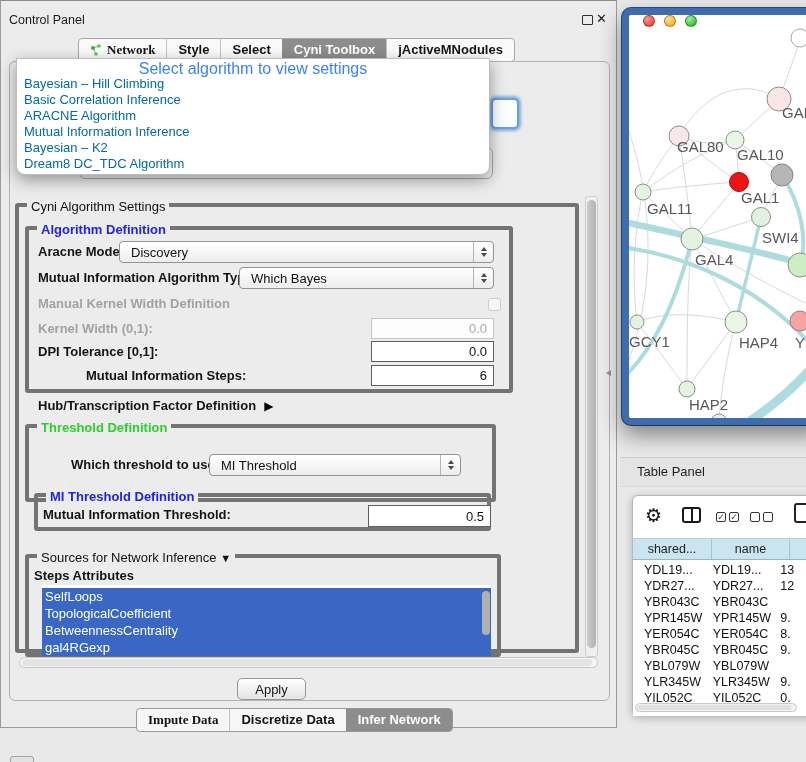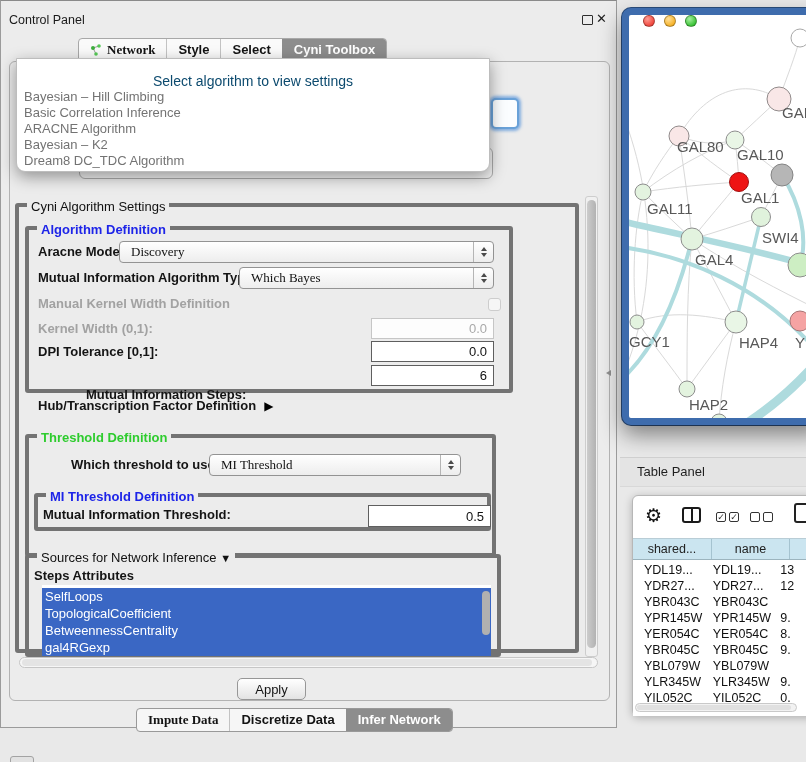--- a/index.html
+++ b/index.html
@@ -18,34 +18,34 @@
   .tab.selected{background:#8d8d8d;color:#ffffff;border-left-color:#8d8d8d;}
   .tab .ticon{margin-right:5px;display:inline-flex;}
   #cp-content{position:absolute;left:8px;top:60px;width:601px;height:640px;background:#ececec;
     border:1px solid #b2b2b2;border-radius:6px;box-sizing:border-box;}
   
   #frag-combo-b{position:absolute;left:78px;top:146px;width:412px;height:30px;border:1px solid #ababab;border-radius:6px;background:#f2f2f2;}
   #frag-combo-blue{position:absolute;left:490px;top:97px;width:24px;height:27px;border:2px solid #69a1d8;border-radius:5px;background:#fbfdff;box-shadow:0 0 3px 1.5px rgba(90,150,220,.7);}
   
   #dd-popup{position:absolute;left:15px;top:57px;width:472px;background:#ffffff;border:1px solid #bdbdbd;
     border-radius:0 0 9px 9px;box-shadow:0 5px 16px rgba(0,0,0,.38);z-index:10;padding-bottom:2px;}
-  .dd-header{height:15px;line-height:15px;text-align:center;color:#0c4a6e;font-size:14px;margin-top:15px;}
-  .dd-item{height:16px;line-height:16px;padding-left:7px;font-size:13px;color:#737373;white-space:nowrap;}
+  .dd-header{height:15px;line-height:15px;text-align:center;color:#3b82f6;font-size:16px;margin-top:2px;}
+  .dd-item{height:16px;line-height:16px;padding-left:7px;font-size:13px;color:#0369a1;white-space:nowrap;}
   .dd-item.bold{font-weight:normal;}
   
   .group{position:absolute;border:4px solid #737373;border-radius:3px;box-sizing:border-box;text-align:center;}
   .legend{position:absolute;top:-8px;left:8px;background:#ececec;padding:0 4px;font-size:13px;line-height:15px;white-space:nowrap;}
   .legend.blue{color:#1d24e8;font-weight:bold;}
   .legend.green{color:#2ecc2e;font-weight:bold;}
   .legend.plain{color:#111;}
   .lbl{position:absolute;font-size:13px;font-weight:bold;color:#141414;white-space:nowrap;}
   .lbl.disabled{color:#a2a2a2;}
   
   .combo{position:absolute;height:22px;display:flex;align-items:center;background:linear-gradient(#ffffff,#ededed);
-    border:1px solid #939393;border-radius:4px;font-size:13px;color:#111;padding-left:11px;box-sizing:border-box;font-family:Liberation Serif, serif;}
+    border:1px solid #939393;border-radius:4px;font-size:13px;color:#111;padding-left:11px;box-sizing:border-box;}
   .combo .spin{position:absolute;right:0;top:0;bottom:0;width:19px;border-left:1px solid #b5b5b5;
     display:flex;flex-direction:column;align-items:center;justify-content:center;gap:2px;}
   .tri-up{width:0;height:0;border-left:3.5px solid transparent;border-right:3.5px solid transparent;border-bottom:4.5px solid #4a4a4a;}
   .tri-dn{width:0;height:0;border-left:3.5px solid transparent;border-right:3.5px solid transparent;border-top:4.5px solid #4a4a4a;}
   
   .field{position:absolute;height:21px;background:#fff;border:1px solid #5f5f5f;font-size:13px;color:#111;
     display:flex;align-items:center;justify-content:flex-end;padding-right:6px;box-sizing:border-box;}
   .field.disabled{border-color:#c6c6c6;color:#a9a9a9;background:#fdfdfd;}
   .checkbox{position:absolute;width:13px;height:13px;border:1px solid #cdcdcd;border-radius:3px;background:#f6f6f6;box-sizing:border-box;}
   
@@ -128,33 +128,37 @@
         </div>
         <div class="tab">
           <span>Style</span>
         </div>
         <div class="tab">
           <span>Select</span>
         </div>
         <div class="tab selected">
           <span>Cyni Toolbox</span>
         </div>
+        <div class="tab">
+          <span>jActiveMNodules</span>
+        </div>
       </div>
 
     <div id="cp-content"></div>
 
     <div id="frag-combo-b"></div>
     <div id="frag-combo-blue"></div>
 
     <div id="dd-popup">
       <div class="dd-header">Select algorithm to view settings</div>
       <div id="dd-items">
           <div class="dd-item">Bayesian – Hill Climbing</div>
           <div class="dd-item">Basic Correlation Inference</div>
           <div class="dd-item bold">ARACNE Algorithm</div>
+          <div class="dd-item">Mutual Information Inference</div>
           <div class="dd-item">Bayesian – K2</div>
           <div class="dd-item">Dream8 DC_TDC Algorithm</div>
         </div>
     </div>
 
     <div class="group" style="left:14px;top:202px;width:564px;height:450px;">
       <span class="legend plain">Cyni Algorithm Settings</span>
     </div>
 
     <div class="group" style="left:24px;top:225px;width:488px;height:167px;">
@@ -175,29 +179,29 @@
           <span class="tri-up"></span>
           <span class="tri-dn"></span>
         </span>
     </div>
     <div class="lbl disabled" style="left:37px;top:295px;">Manual Kernel Width Definition</div>
     <div class="checkbox" style="left:487px;top:297px;"></div>
     <div class="lbl disabled" style="left:37px;top:320px;">Kernel Width (0,1):</div>
     <div class="field disabled" style="left:370px;top:317px;width:123px;">0.0</div>
     <div class="lbl" style="left:37px;top:343px;">DPI Tolerance [0,1]:</div>
     <div class="field" style="left:370px;top:340px;width:123px;">0.0</div>
-    <div class="lbl" style="left:37px;top:386px;padding-left:48px;">Mutual Information Steps:</div>
+    <div class="lbl" style="left:37px;top:367px;padding-left:48px;">Mutual Information Steps:</div>
     <div class="field" style="left:370px;top:364px;width:123px;">6</div>
 
     <div id="hub-row">
       <span>Hub/Transcription Factor Definition</span>
       <span id="hub-arrow">▶</span>
     </div>
 
-    <div class="group" style="left:24px;top:433px;width:471px;height:123px;">
+    <div class="group" style="left:24px;top:423px;width:471px;height:78px;">
       <span class="legend green">Threshold Definition</span>
     </div>
     <div class="lbl" style="left:70px;top:456px;">Which threshold to use:</div>
     <div class="combo" style="left:208px;top:453px;width:252px;">
       <span>MI Threshold</span>
       <span class="spin">
           <span class="tri-up"></span>
           <span class="tri-dn"></span>
         </span>
     </div>

